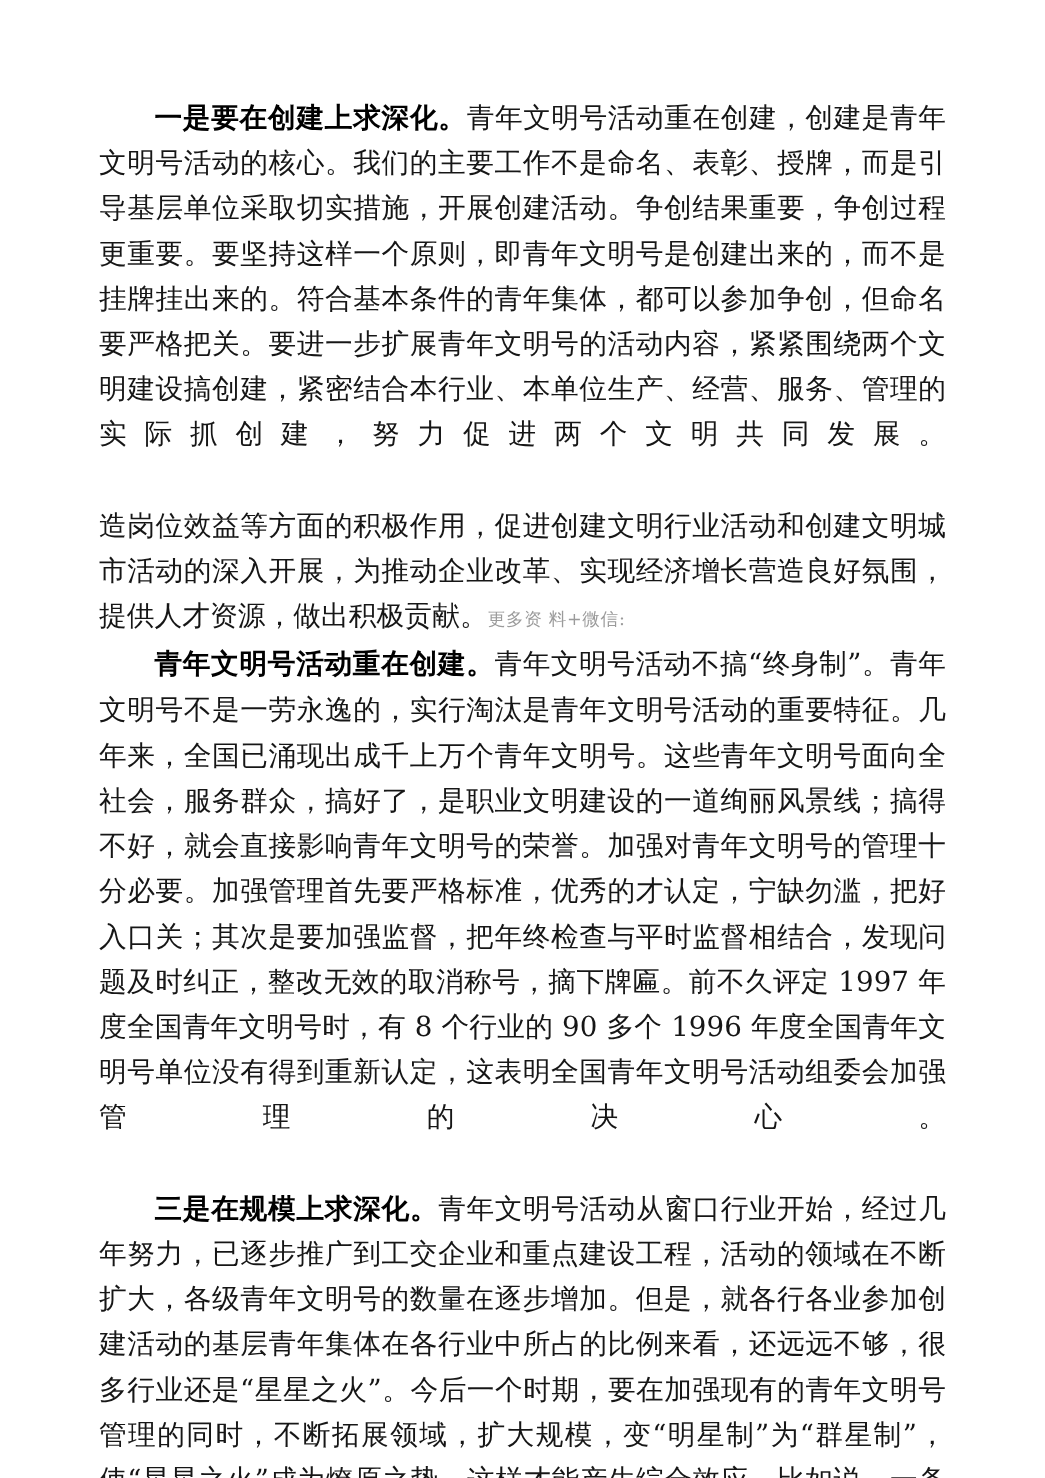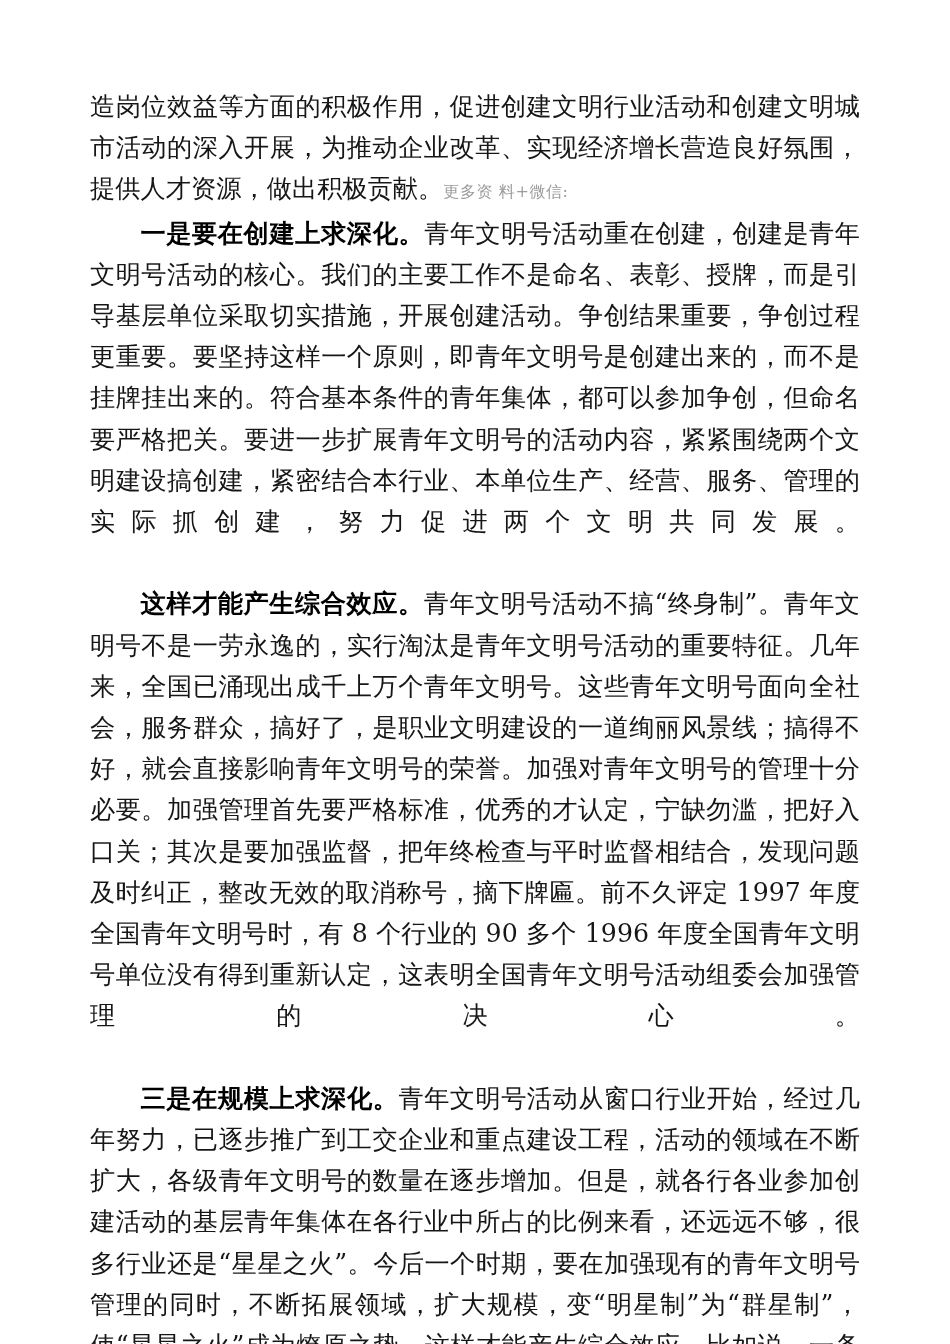--- a/index.html
+++ b/index.html
@@ -63,22 +63,22 @@
   p.para.nostretch::after {
     content: none;
   }
 </style>
 </head>
 <body style="color: rgb(22, 22, 22);">
 
 <div id="page" style="background: rgb(255, 255, 255);">
   <div class="doc-body">
 
+    <p class="para"><span class="lead">一是要在创建上求深化。</span><span>青年文明号活动重在创建，创建是青年文明号活动的核心。我们的主要工作不是命名、表彰、授牌，而是引导基层单位采取切实措施，开展创建活动。争创结果重要，争创过程更重要。要坚持这样一个原则，即青年文明号是创建出来的，而不是挂牌挂出来的。符合基本条件的青年集体，都可以参加争创，但命名要严格把关。要进一步扩展青年文明号的活动内容，紧紧围绕两个文明建设搞创建，紧密结合本行业、本单位生产、经营、服务、管理的实际抓创建，努力促进两个文明共同发展。</span></p>
+
     <p class="para first nostretch"><span>造岗位效益等方面的积极作用，促进创建文明行业活动和创建文明城市活动的深入开展，为推动企业改革、实现经济增长营造良好氛围，提供人才资源，做出积极贡献。</span><span class="watermark" style="color: rgb(155, 155, 155);">更多资 料+微信:</span></p>
 
-    <p class="para"><span class="lead">一是要在创建上求深化。</span><span>青年文明号活动重在创建，创建是青年文明号活动的核心。我们的主要工作不是命名、表彰、授牌，而是引导基层单位采取切实措施，开展创建活动。争创结果重要，争创过程更重要。要坚持这样一个原则，即青年文明号是创建出来的，而不是挂牌挂出来的。符合基本条件的青年集体，都可以参加争创，但命名要严格把关。要进一步扩展青年文明号的活动内容，紧紧围绕两个文明建设搞创建，紧密结合本行业、本单位生产、经营、服务、管理的实际抓创建，努力促进两个文明共同发展。</span></p>
-
-    <p class="para"><span class="lead">这样才能产生综合效应。</span><span>青年文明号活动不搞“终身制”。青年文明号不是一劳永逸的，实行淘汰是青年文明号活动的重要特征。几年来，全国已涌现出成千上万个青年文明号。这些青年文明号面向全社会，服务群众，搞好了，是职业文明建设的一道绚丽风景线；搞得不好，就会直接影响青年文明号的荣誉。加强对青年文明号的管理十分必要。加强管理首先要严格标准，优秀的才认定，宁缺勿滥，把好入口关；其次是要加强监督，把年终检查与平时监督相结合，发现问题及时纠正，整改无效的取消称号，摘下牌匾。前不久评定 1997 年度全国青年文明号时，有 8 个行业的 90 多个 1996 年度全国青年文明号单位没有得到重新认定，这表明全国青年文明号活动组委会加强管理的决心。</span></p>
+    <p class="para"><span class="lead">青年文明号活动重在创建。</span><span>青年文明号活动不搞“终身制”。青年文明号不是一劳永逸的，实行淘汰是青年文明号活动的重要特征。几年来，全国已涌现出成千上万个青年文明号。这些青年文明号面向全社会，服务群众，搞好了，是职业文明建设的一道绚丽风景线；搞得不好，就会直接影响青年文明号的荣誉。加强对青年文明号的管理十分必要。加强管理首先要严格标准，优秀的才认定，宁缺勿滥，把好入口关；其次是要加强监督，把年终检查与平时监督相结合，发现问题及时纠正，整改无效的取消称号，摘下牌匾。前不久评定 1997 年度全国青年文明号时，有 8 个行业的 90 多个 1996 年度全国青年文明号单位没有得到重新认定，这表明全国青年文明号活动组委会加强管理的决心。</span></p>
 
     <p class="para nostretch"><span class="lead">三是在规模上求深化。</span><span>青年文明号活动从窗口行业开始，经过几年努力，已逐步推广到工交企业和重点建设工程，活动的领域在不断扩大，各级青年文明号的数量在逐步增加。但是，就各行各业参加创建活动的基层青年集体在各行业中所占的比例来看，还远远不够，很多行业还是“星星之火”。今后一个时期，要在加强现有的青年文明号管理的同时，不断拓展领域，扩大规模，变“明星制”为“群星制”，使“星星之火”成为燎原之势，这样才能产生综合效应。比如说，一条高速公路有若干个收费站，如果只有一个收费站争创青年文明号，抓优质服务，别的收费站不抓，老出问题，那么群众对我们公路系统的服务仍不会感到满意。另外，一条高速公路，除收费人员外，还有路政人员养护人员、服务区人员等。如果这些人员都参与创建青年文明号活动，都提供优质服务，那就能建设一条真正的文明路。我们这次在黑龙江召开经验交流会就是要学习黑龙江公路收费站系统在开展青年文明号活动中综合示范、整体推</span></p>
 
   </div>
 </div>
 
 </body></html>

